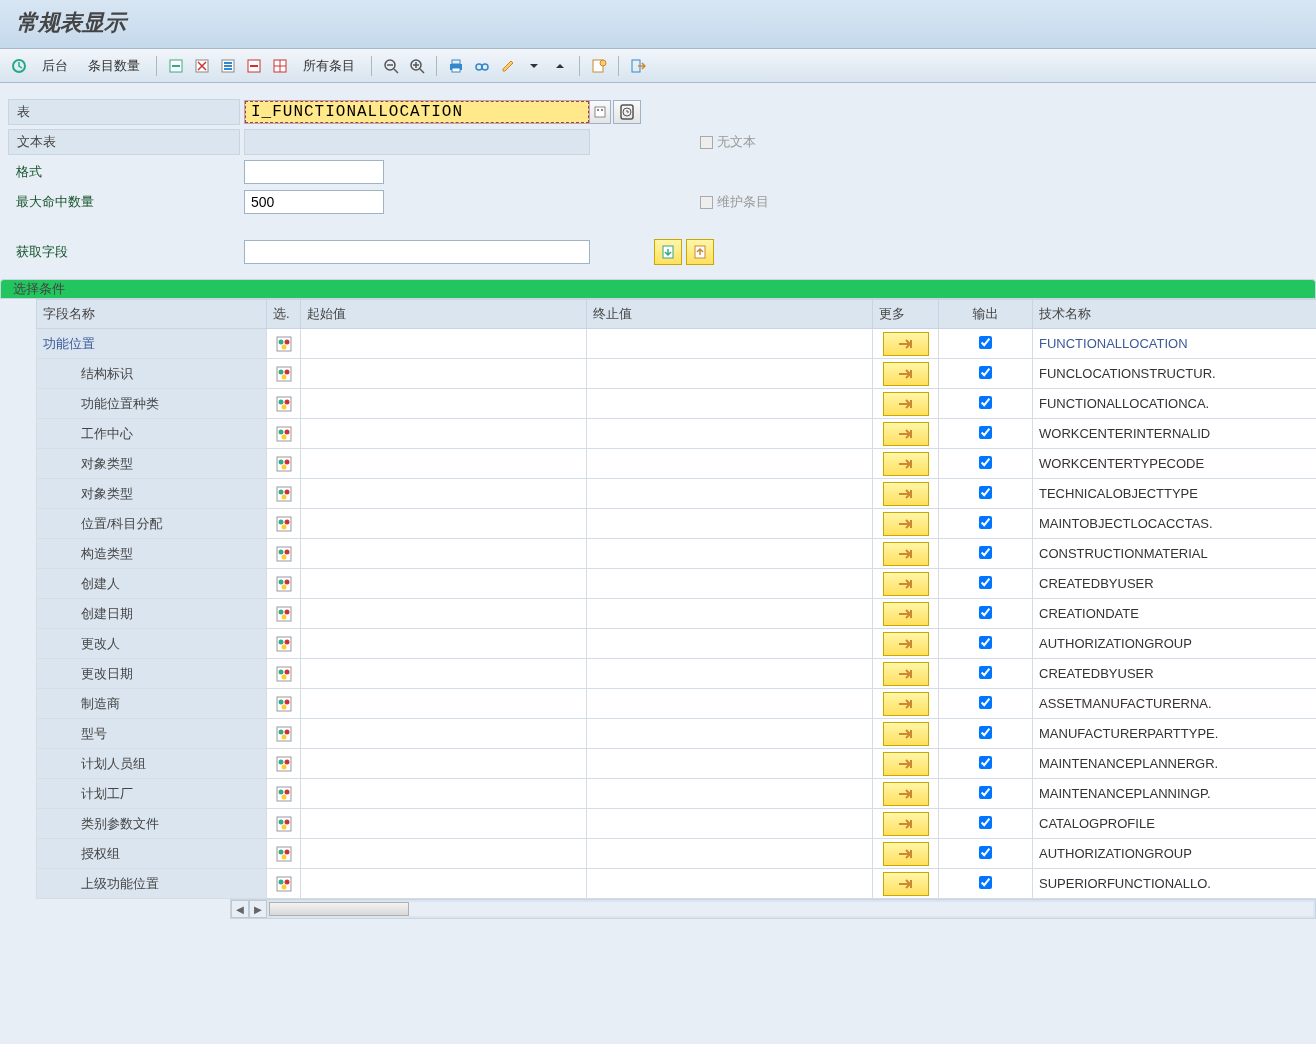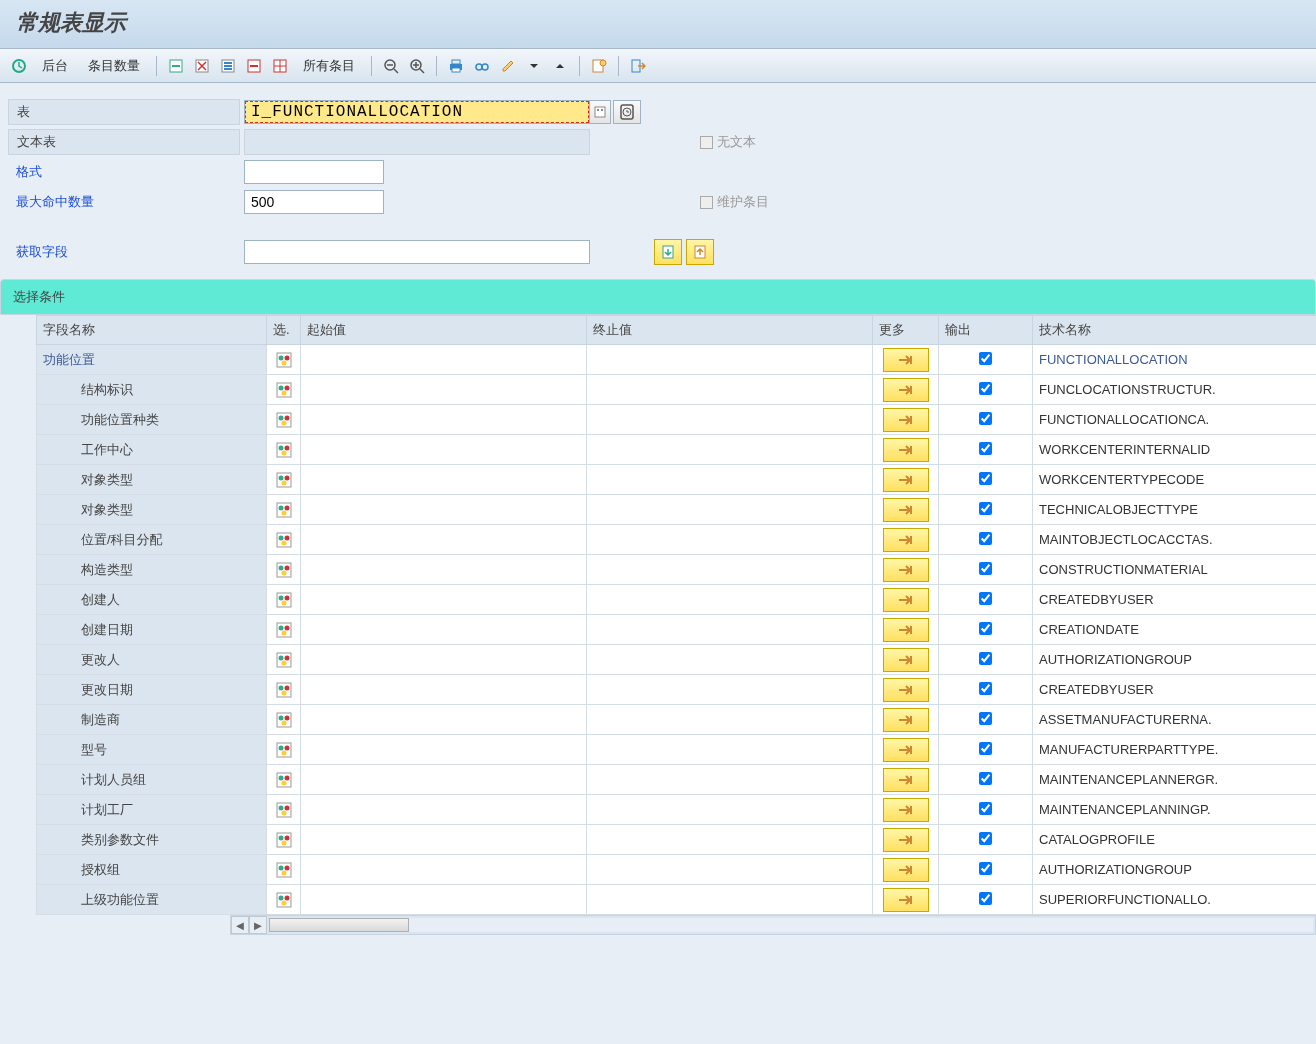--- a/index.html
+++ b/index.html
@@ -65,21 +65,21 @@
     display: flex;
     align-items: center;
     color: #444;
   }
   .label-plain {
     width: 232px;
     padding: 2px 8px;
     height: 26px;
     display: flex;
     align-items: center;
-    color: #1d4ed8;
+    color: #14532d;
     font-family: Liberation Mono, monospace;
   }
   .input-mock {
     background: #fff;
     border: 1px solid #9eb3c7;
     height: 24px;
     padding: 2px 6px;
     font-family: inherit;
     font-size: 14px;
   }
@@ -131,23 +131,23 @@
   .exec-btn {
     width: 28px; height: 26px;
     background: linear-gradient(#fff6a8, #ffe060);
     border: 1px solid #c9a800;
     display: inline-flex;
     align-items: center; justify-content: center;
     cursor: pointer;
     margin-left: 4px;
   }
   .section-header {
-    background: #5eead4;
+    background: #22c55e;
     border: 1px solid #c8d4e0;
-    padding: 8px 12px;
+    padding: 0 12px;
     margin-top: 4px;
     color: #444;
     font-size: 13px;
     border-radius: 4px 4px 0 0;
   }
   .grid {
     border-collapse: collapse;
     table-layout: fixed;
     width: 100%;
     margin-left: 36px;
@@ -424,21 +424,21 @@
     <col style="width:94px">
     <col>
   </colgroup>
   <thead>
     <tr>
       <th>字段名称</th>
       <th>选.</th>
       <th>起始值</th>
       <th>终止值</th>
       <th>更多</th>
-      <th style="text-align:left">输出</th>
+      <th style="text-align:center">输出</th>
       <th>技术名称</th>
     </tr>
   </thead>
   <tbody id="grid-body">
       <tr>
         <td class="row-label first">功能位置</td>
         <td>
           <div class="sel-btn">
             <svg width="18" height="18">
               <rect x="2" y="2" width="14" height="14" fill="#fff" stroke="#999"></rect>

